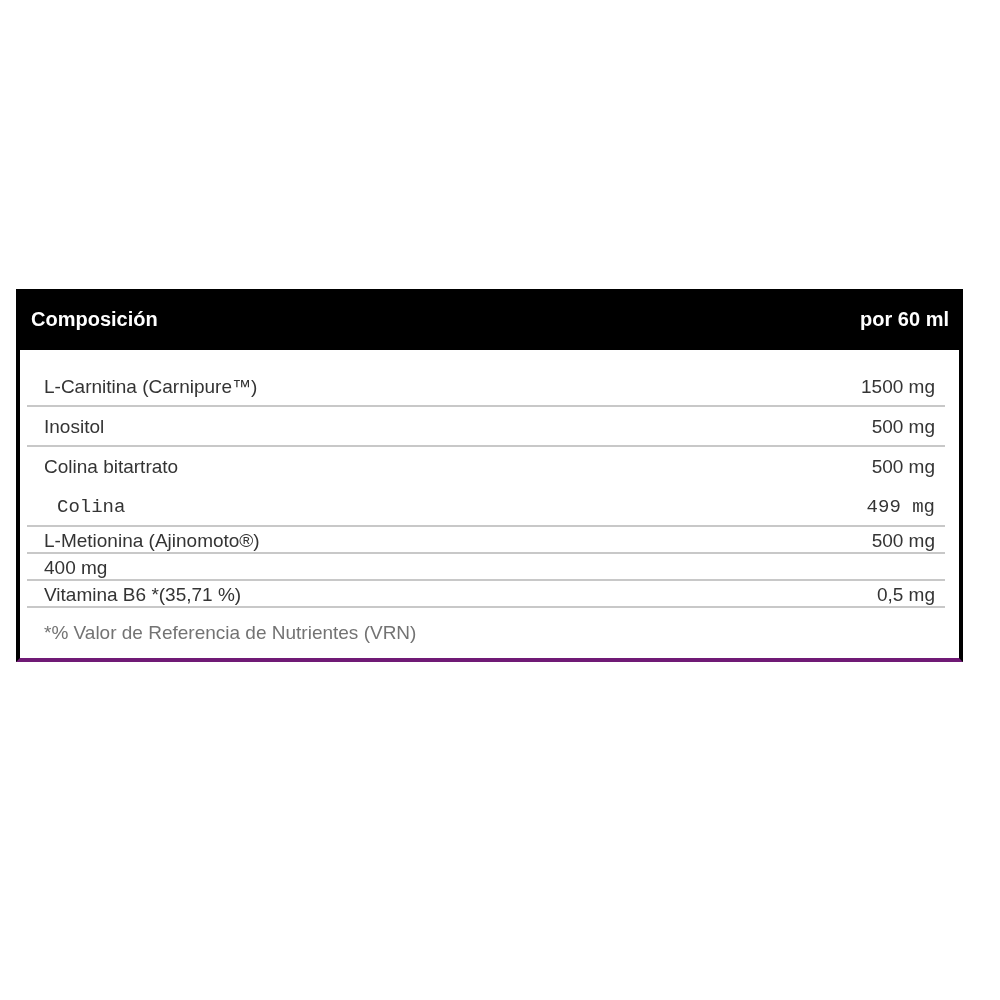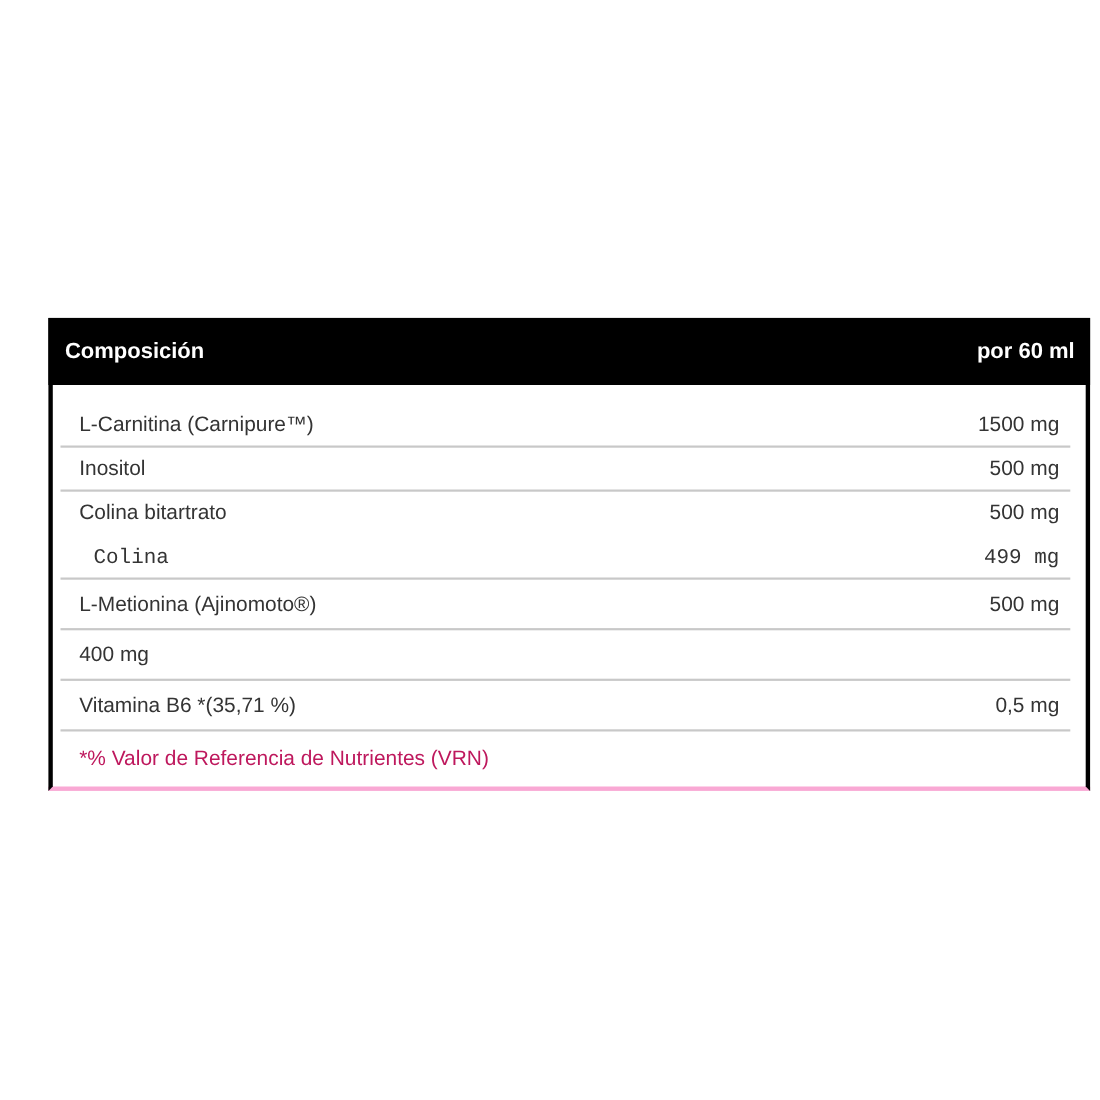--- a/index.html
+++ b/index.html
@@ -18,22 +18,21 @@
     background: #ffffff;
   }
   .comp-table {
     position: absolute;
     left: 16px;
     top: 289px;
     width: 947px;
     background: #ffffff;
     border-left: 4px solid #000000;
     border-right: 4px solid #000000;
-    border-bottom: 4px solid #f9a8d4;
-    margin-left: 28px;
+    border-bottom: 4px solid #701a75;
   }
   .table-header {
     height: 61px;
     background: #000000;
     color: #ffffff;
     display: flex;
     justify-content: space-between;
     align-items: center;
     padding: 0 14px 0 15px;
     font-size: 20px;
@@ -44,40 +43,40 @@
     position: relative;
     display: flex;
     justify-content: space-between;
     align-items: center;
     padding: 0 24px;
     font-size: 19px;
     color: #343434;
     height: 40px;
   }
   .row.first { height: 57px; padding-top: 16px; }
-  .row.tall  { height: 46px; }
+  .row.tall  { height: 27px; }
   .row.ruled::after {
     content: "";
     position: absolute;
     left: 7px;
     right: 14px;
     bottom: 0;
     height: 2px;
     background: #c8c8c8;
   }
   .row .label { white-space: nowrap; }
   .row .value { white-space: nowrap; text-align: center; }
   .row.indent { padding-left: 37px; font-family: Liberation Mono, monospace; }
   .footnote-row {
     height: 50px;
     display: flex;
     align-items: center;
     padding: 0 24px;
     font-size: 19px;
-    color: #be185d;
+    color: #737373;
   }
 </style>
 </head>
 <body>
 
 <div class="sheet">
   <div class="comp-table">
 
     <div class="table-header">
       <span>Composición</span>

